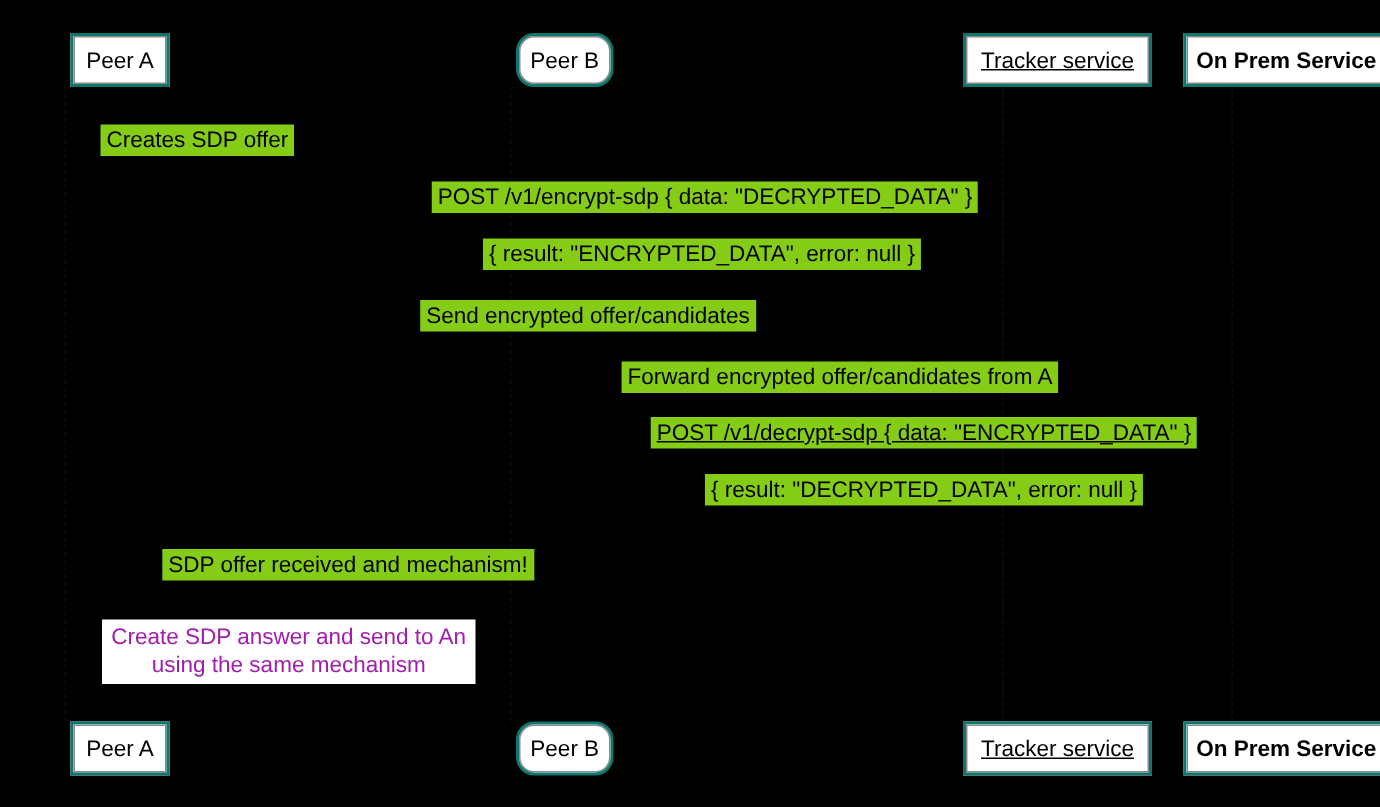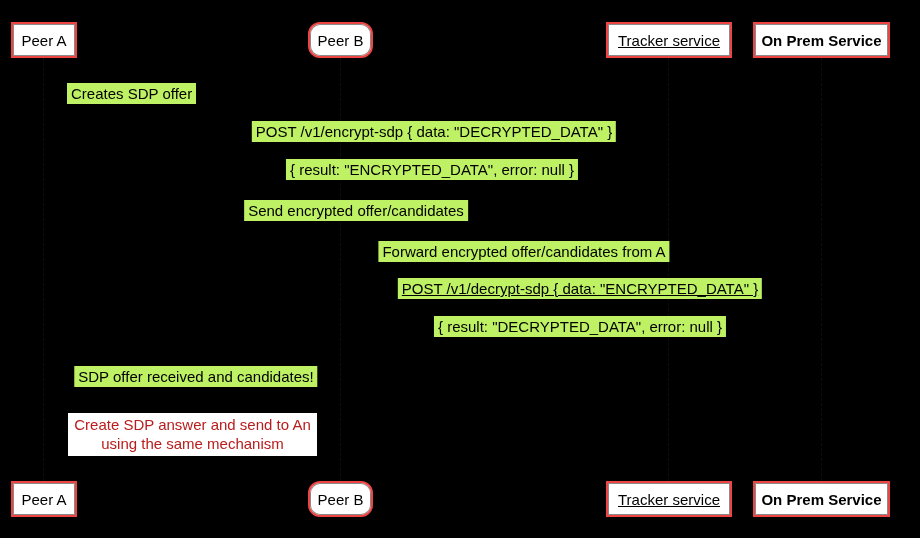--- a/index.html
+++ b/index.html
@@ -14,28 +14,29 @@
     background: #000000;
     overflow: hidden;
     font-family: "Liberation Sans", "DejaVu Sans", sans-serif;
     color: #000000;
   }
   
   .actor {
     position: absolute;
     height: 32px;
     background: #ffffff;
-    border: 2px solid #ef4444;
+    border: 2px solid #0f766e;
     box-shadow: inset 0 0 0 1px #8a8a8a;
     display: flex;
     align-items: center;
     justify-content: center;
     font-size: 15px;
     white-space: nowrap;
     box-sizing: content-box;
+    margin-left: 36px;
   }
   .row-top    { top: 22px; }
   .row-bottom { top: 481px; }
   .actor-a { left: 11px;  width: 62px; }
   .actor-b { left: 308px; width: 61px; border-radius: 12px; }
   .actor-t { left: 606px; width: 122px; text-decoration: underline; }
   .actor-o { left: 753px; width: 133px; font-weight: bold; }
 
   
   .lifeline {
@@ -46,46 +47,46 @@
     border-left: 1px dashed #0d0d0d;
   }
   .ll-a { left: 43px; }
   .ll-b { left: 340px; }
   .ll-t { left: 668px; }
   .ll-o { left: 821px; }
 
   
   .msg {
     position: absolute;
-    background: #bef264;
+    background: #84cc16;
     color: #000000;
     font-size: 15px;
     line-height: 17px;
     padding: 2px 4px;
     white-space: nowrap;
   }
-  .centered { transform: translateX(-50%); }
+  .centered { transform: translateX(-50%); margin-left: 36px; }
 
   .m1 { left: 67px;  top: 83px; }
   .m2 { left: 434px; top: 121px; }
   .m3 { left: 432px; top: 159px; }
   .m4 { left: 356px; top: 200px; }
   .m5 { left: 524px; top: 241px; }
   .m6 { left: 580px; top: 278px; text-decoration: underline; }
   .m7 { left: 580px; top: 316px; }
   .m8 { left: 196px; top: 366px; }
 
   
   .note {
     position: absolute;
     left: 68px;
     top: 413px;
     width: 249px;
     background: #ffffff;
-    color: #b91c1c;
+    color: #a21caf;
     font-size: 15px;
     line-height: 19px;
     text-align: center;
     padding: 2px 0 3px 0;
     box-sizing: border-box;
   }
 </style>
 </head>
 <body>
 
@@ -109,21 +110,21 @@
     <span>On Prem Service</span>
   </div>
 
   <div class="msg m1">Creates SDP offer</div>
   <div class="msg m2 centered">POST /v1/encrypt-sdp { data: "DECRYPTED_DATA" }</div>
   <div class="msg m3 centered">{ result: "ENCRYPTED_DATA", error: null }</div>
   <div class="msg m4 centered">Send encrypted offer/candidates</div>
   <div class="msg m5 centered">Forward encrypted offer/candidates from A</div>
   <div class="msg m6 centered">POST /v1/decrypt-sdp { data: "ENCRYPTED_DATA" }</div>
   <div class="msg m7 centered">{ result: "DECRYPTED_DATA", error: null }</div>
-  <div class="msg m8 centered">SDP offer received and candidates!</div>
+  <div class="msg m8 centered">SDP offer received and mechanism!</div>
 
   <div class="note">
     <div>Create SDP answer and send to An</div>
     <div>using the same mechanism</div>
   </div>
 
   <div class="actor row-bottom actor-a">
     <span>Peer A</span>
   </div>
   <div class="actor row-bottom actor-b">

